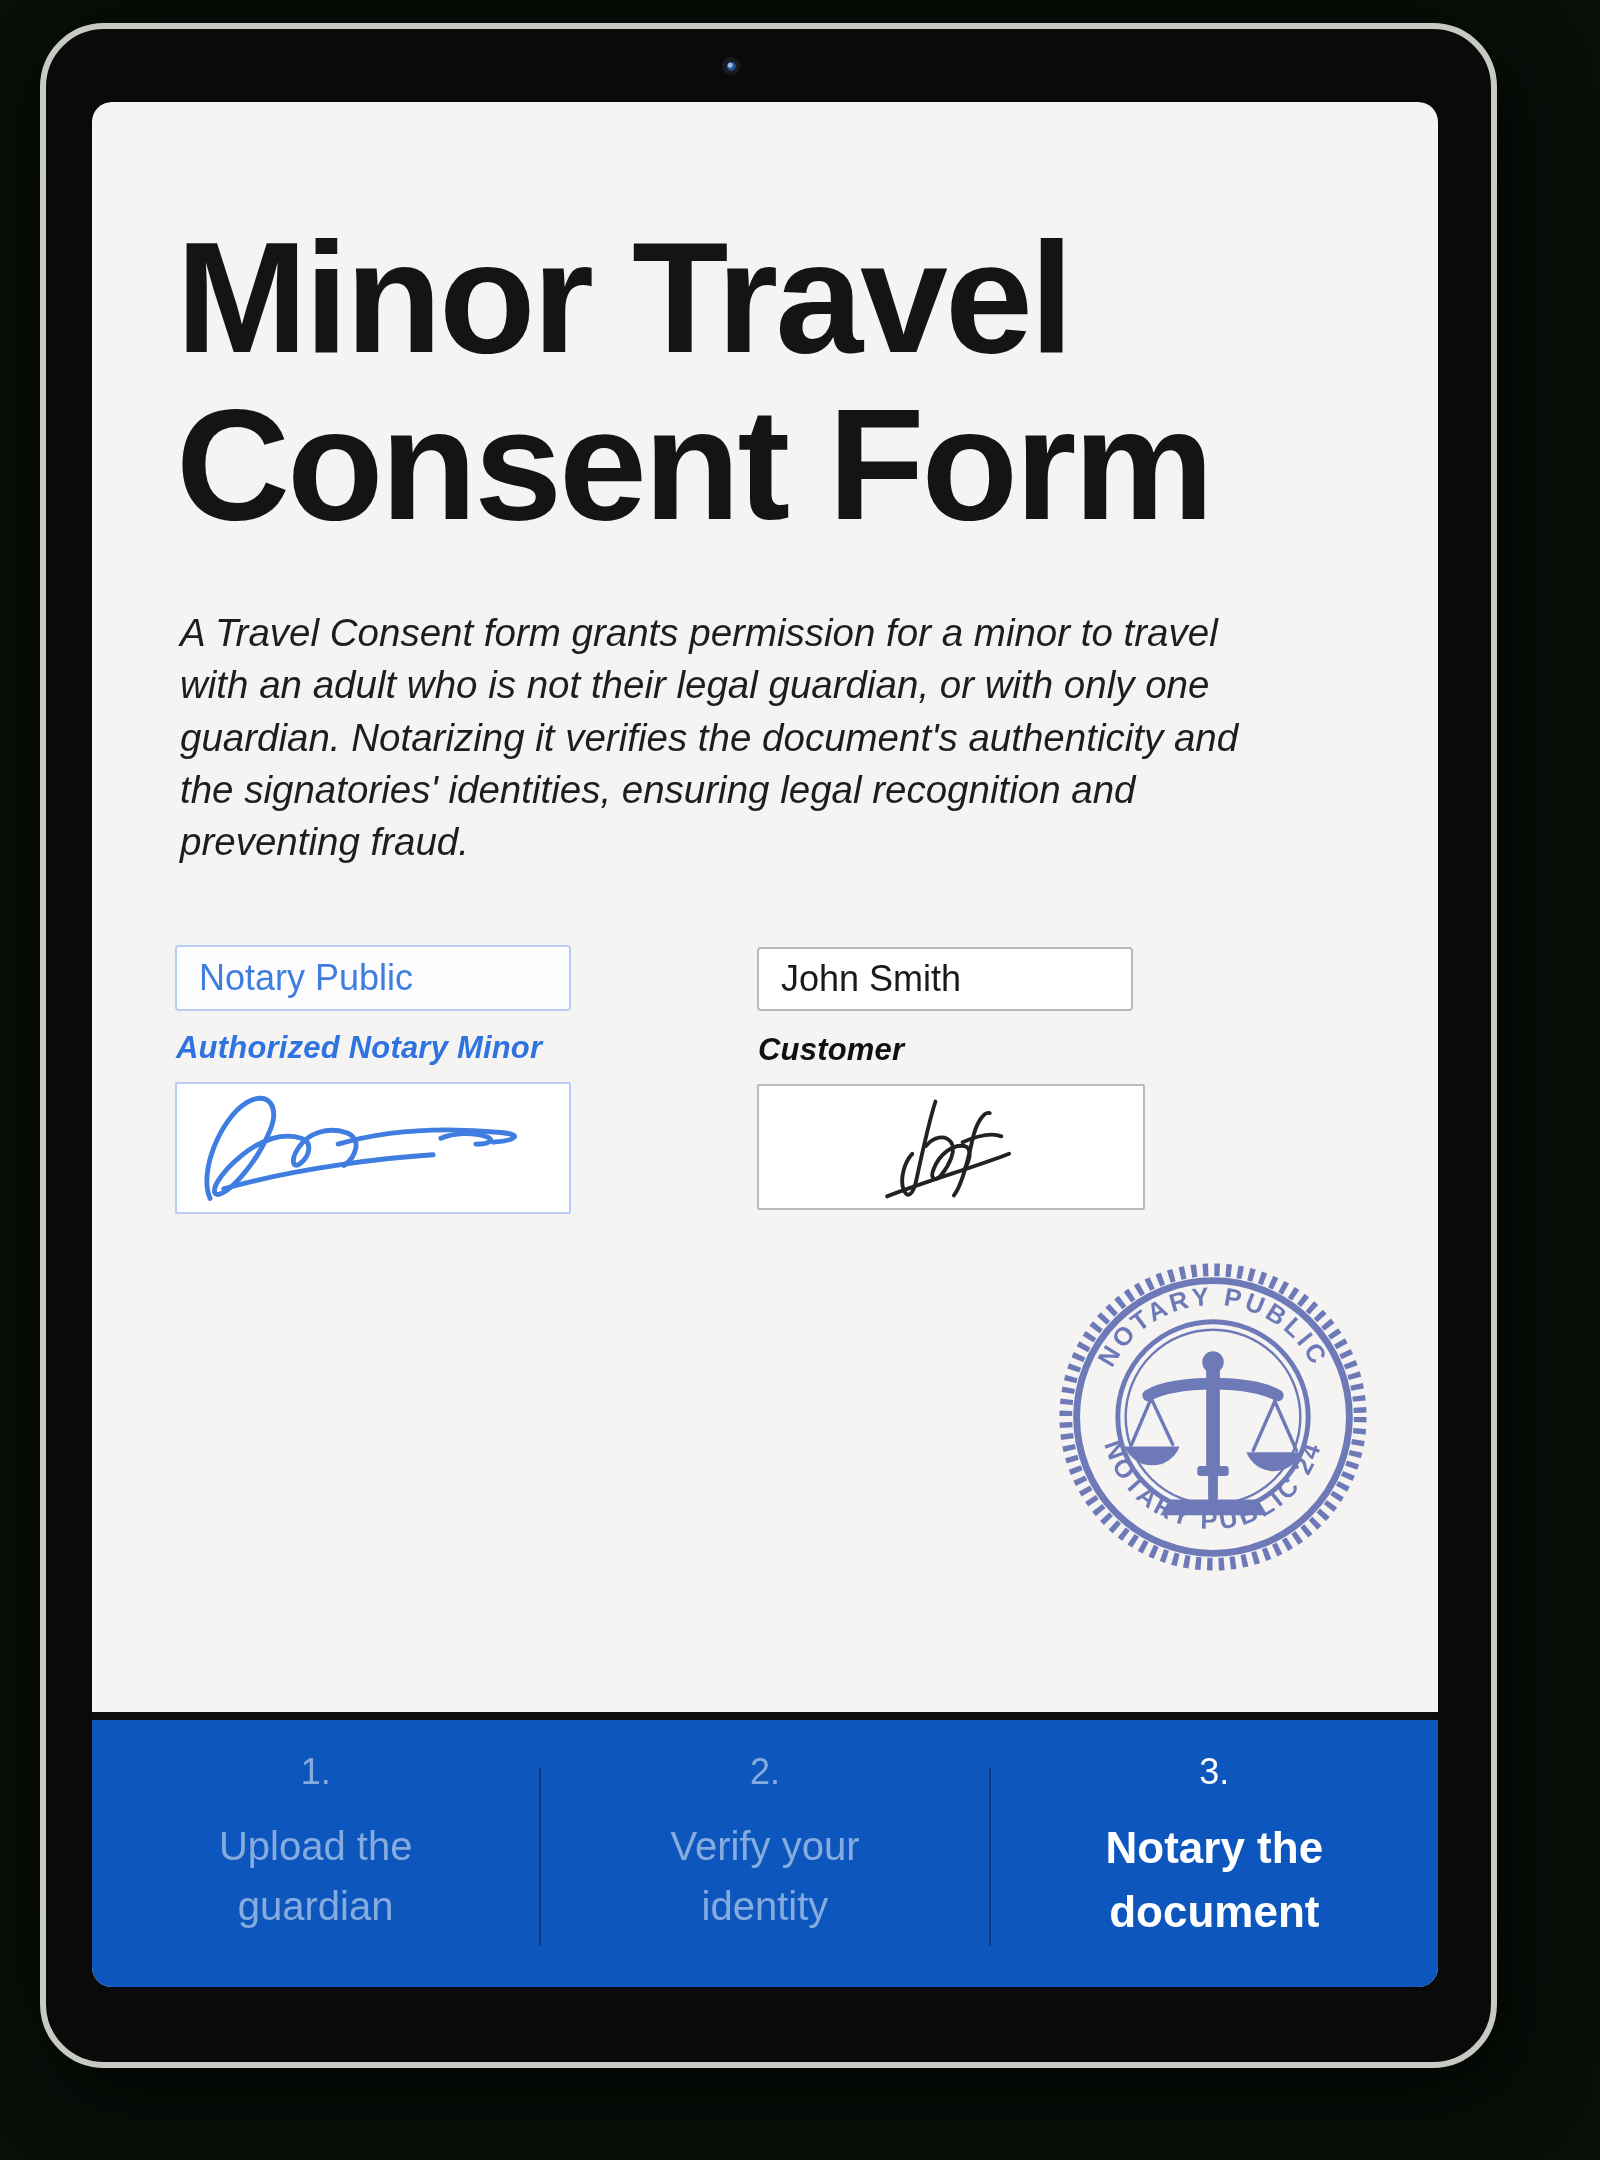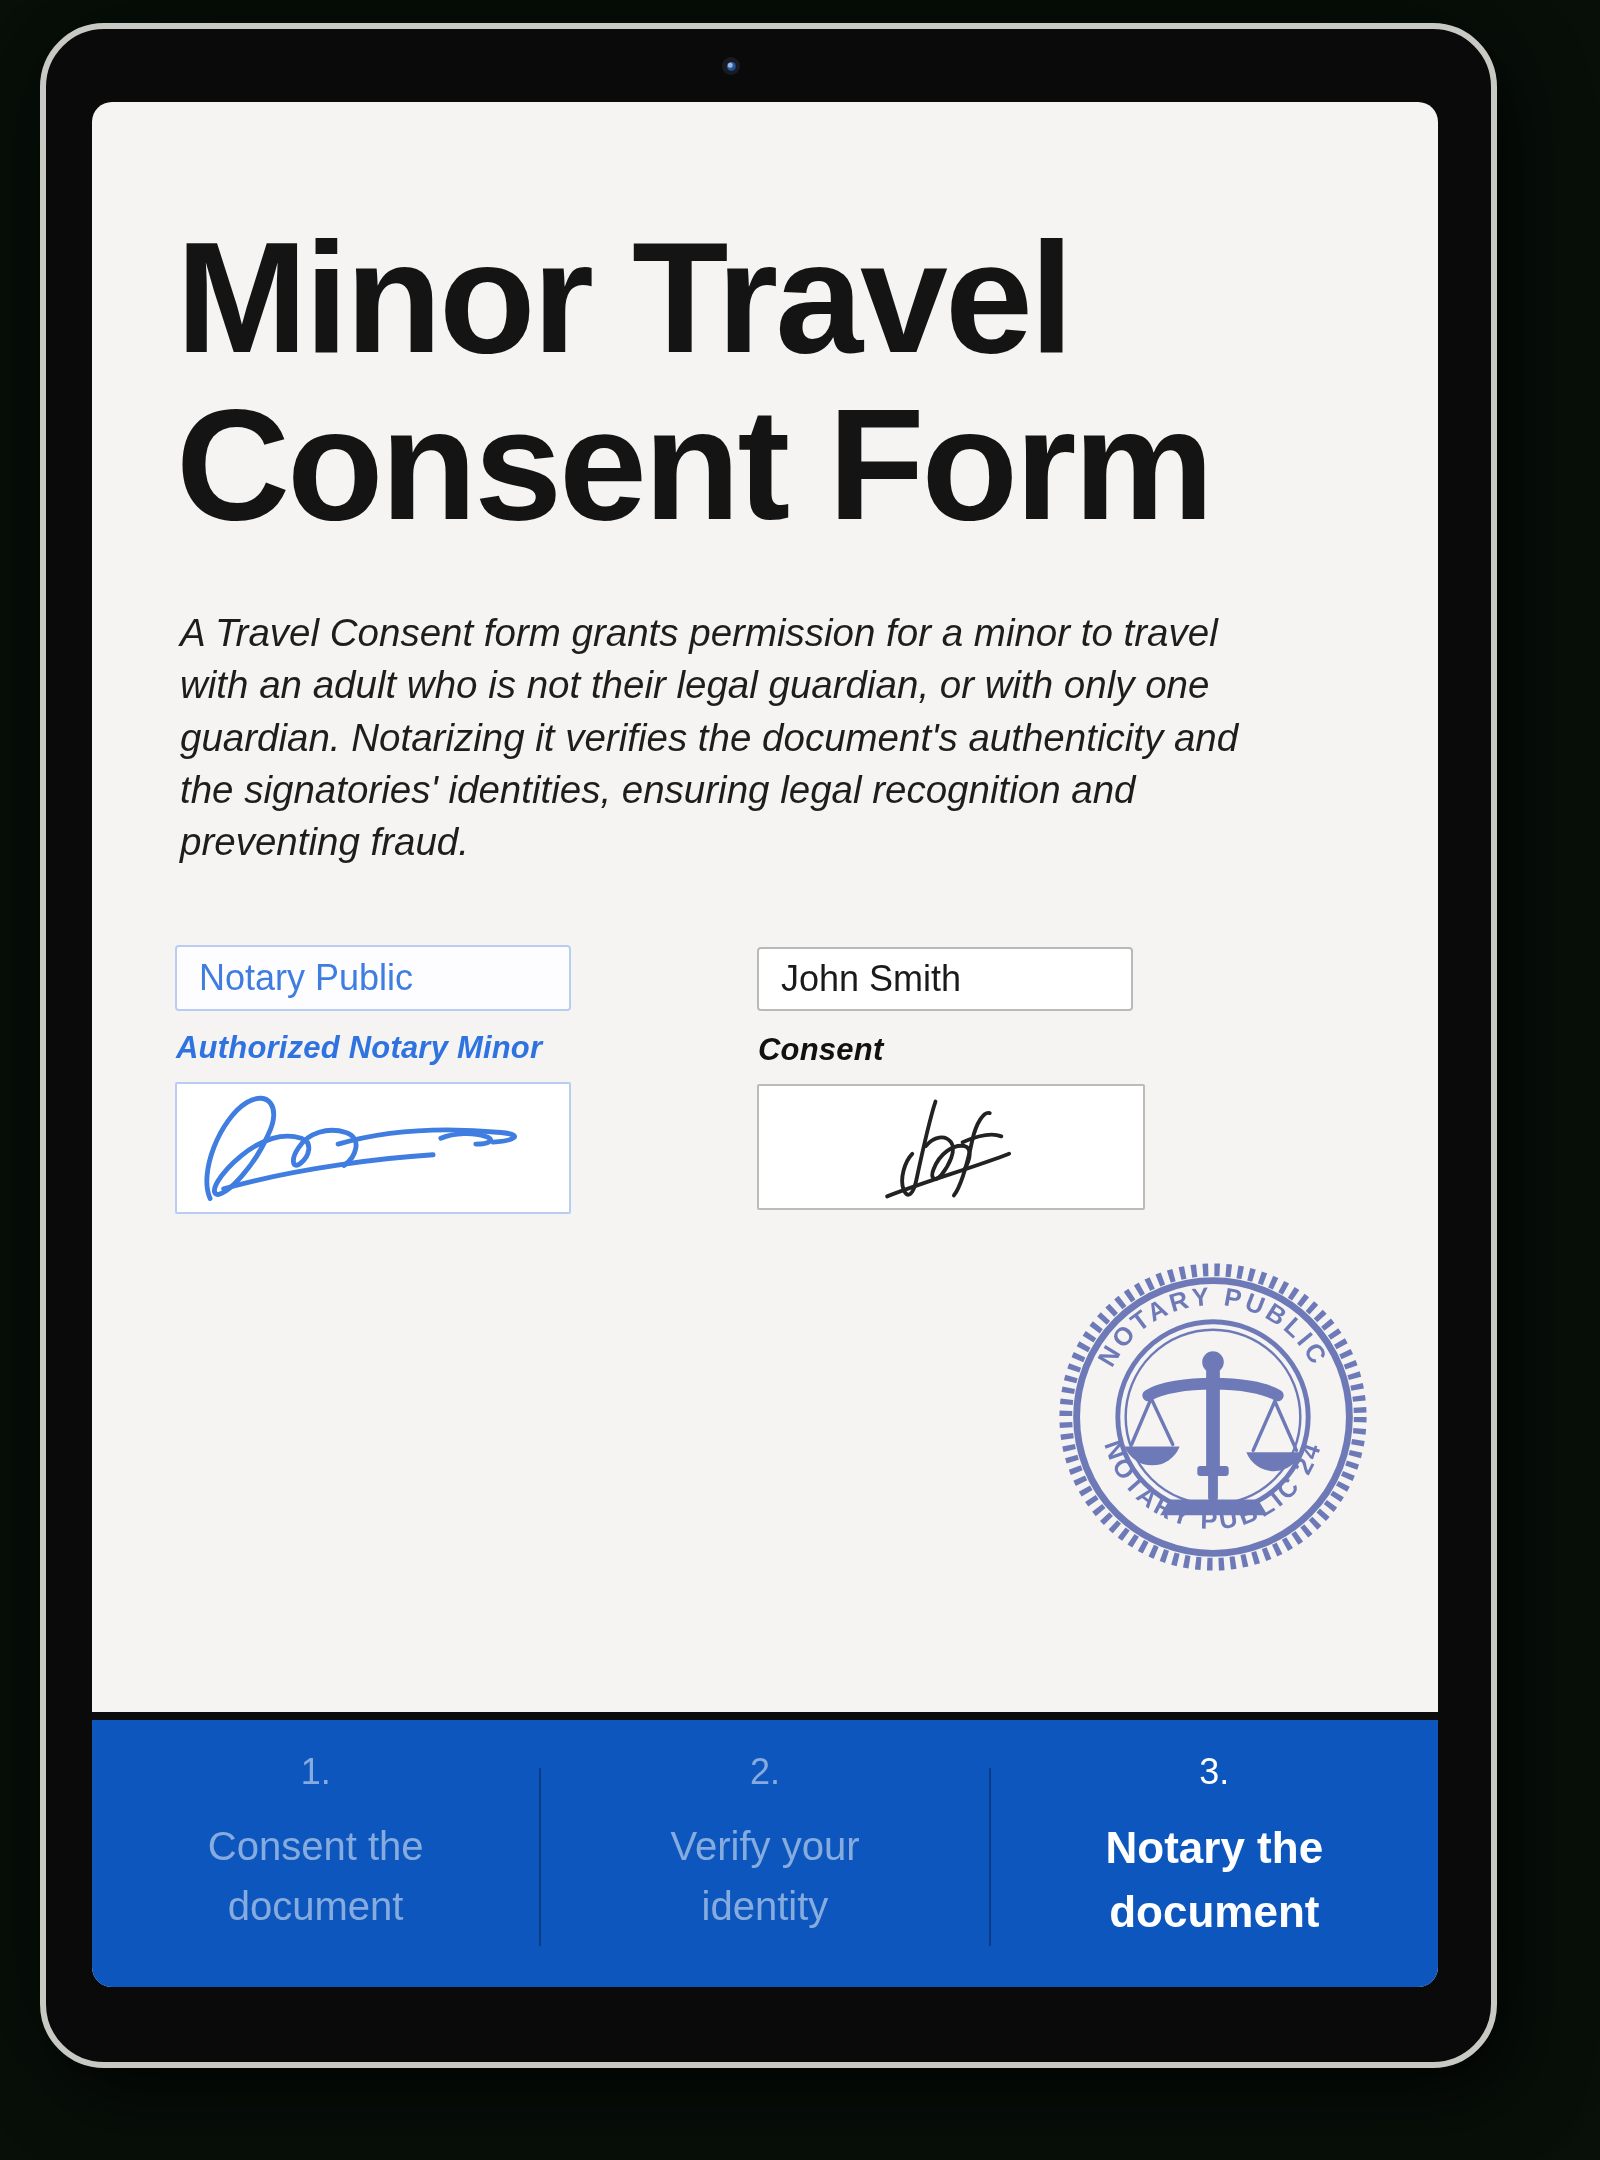--- a/index.html
+++ b/index.html
@@ -119,21 +119,21 @@
 
       <h1 class="doc-title">Minor Travel Consent Form</h1>
 
       <p class="doc-desc">A Travel Consent form grants permission for a minor to travel with an adult who is not their legal guardian, or with only one guardian. Notarizing it verifies the document's authenticity and the signatories' identities, ensuring legal recognition and preventing fraud.</p>
 
       <input class="field notary" readonly="" value="Notary Public" style="">
 
       <input class="field customer" readonly="" value="John Smith" style="">
 
       <div class="flabel blue">Authorized Notary Minor</div>
-      <div class="flabel dark">Consent</div>
+      <div class="flabel dark">Customer</div>
 
       <div class="sigbox notary">
         <svg viewBox="0 0 396 132">
           <g fill="none" stroke="#3f7de0" stroke-width="5" stroke-linecap="round" stroke-linejoin="round">
             <path d="M30,118 C18,92 40,36 68,19 C90,6 104,24 90,52 C76,84 50,112 38,114 C28,113 40,92 62,74 C84,56 106,50 124,56 C136,60 133,74 123,82 C115,88 113,78 121,66 C131,50 152,44 170,50 C188,56 180,76 168,84"></path>
             <path d="M162,62 C210,48 266,44 330,50 C352,52 347,58 322,60"></path>
             <path d="M44,108 C122,86 212,76 260,73"></path>
             <path d="M268,56 C282,50 302,50 314,54 C324,57 319,62 304,62"></path>
           </g>
         </svg>
@@ -189,21 +189,21 @@
           </g>
         </svg>
       </div>
     </div>
 
     <div class="divline"></div>
 
     <div class="footer">
       <div class="step">
         <div class="num">1.</div>
-        <div class="slabel">Consent the document</div>
+        <div class="slabel">Upload the guardian</div>
       </div>
       <div class="vdiv"></div>
       <div class="step">
         <div class="num">2.</div>
         <div class="slabel">Verify your identity</div>
       </div>
       <div class="vdiv"></div>
       <div class="step active">
         <div class="num">3.</div>
         <div class="slabel">Notary the document</div>

